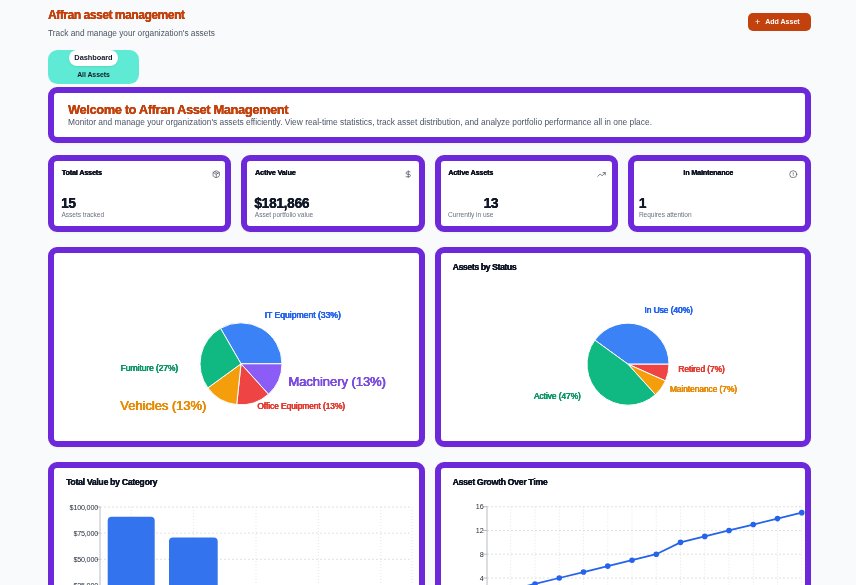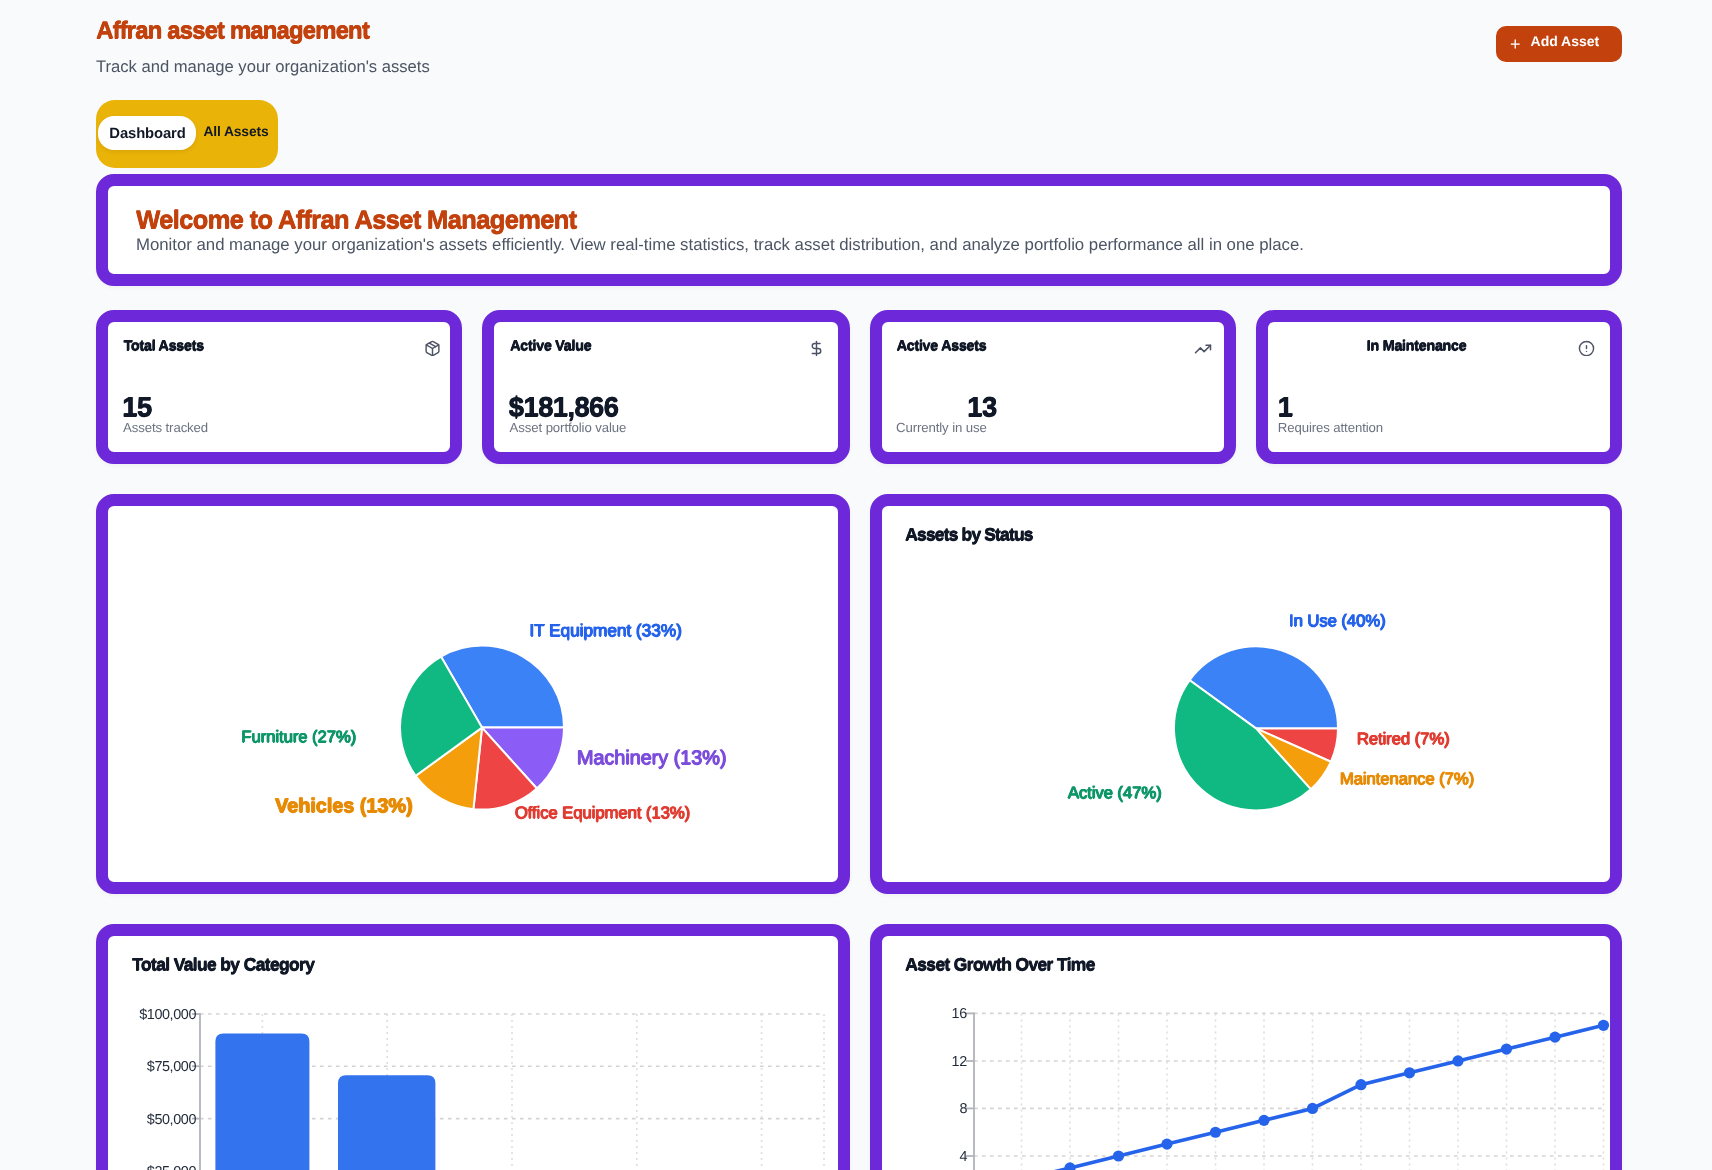--- a/index.html
+++ b/index.html
@@ -13,21 +13,21 @@
 <body>
 
 <div class="abs" style="left:48px; top:7.8px; font-size:12px; font-weight:bold; color:#c2410c; letter-spacing:-0.45px; text-shadow:0.25px 0 currentColor, 0 0.25px currentColor;text-align:right;">Affran asset management</div>
 <div class="abs" style="left:48px; top:27.5px; font-size:8.3px; color:#4b5563;">Track and manage your organization's assets</div>
 
 <div class="abs" style="left:748px; top:12.8px; width:62.7px; height:18.2px; background:#c2410c; border-radius:5px; color:#fff; font-size:7px; font-weight:bold; display:flex; align-items:center;">
   <span style="font-size:9px; font-weight:normal; margin-left:7px;">+</span>
     <span style="margin-left:5px;">Add Asset</span>
 </div>
 
-<div class="abs" style="left:48px; top:49.6px; width:90.9px; height:34px; background:#eab308; border-radius:9.5px; display:flex; align-items:center; padding:0 1.2px;">
+<div class="abs" style="left:48px; top:49.6px; width:90.9px; height:34px; background:#5eead4; border-radius:9.5px; display:flex; align-items:center; padding:0 1.2px;flex-direction:column;">
   <div style="background:#fff; border-radius:8px; height:16.4px; width:49.1px; display:flex; align-items:center; justify-content:center; font-size:7.4px; font-weight:bold; color:#111827; letter-spacing:-0.05px; box-shadow:0 1px 2px rgba(0,0,0,0.08);">Dashboard</div>
   <div style="height:16.4px; display:flex; align-items:center; justify-content:center; flex:1; font-size:6.9px; font-weight:bold; color:#111827; letter-spacing:-0.05px;">All Assets</div>
 </div>
 
 <div class="card" style="left:48px; top:86.7px; width:763px; height:56px;">
   <div style="margin:9px 0 0 14px; font-size:12.8px; font-weight:bold; color:#c2410c; letter-spacing:-0.35px; text-shadow:0.25px 0 currentColor, 0 0.25px currentColor;">Welcome to Affran Asset Management</div>
   <div style="margin:0 0 0 14px; font-size:8.4px; color:#4b5563;">Monitor and manage your organization's assets efficiently. View real-time statistics, track asset distribution, and analyze portfolio performance all in one place.</div>
 </div>
 
 <div class="card" style="left:48px; top:155.2px; width:183.25px; height:76.5px;"></div>
@@ -73,22 +73,22 @@
 <div class="card" style="left:48px; top:246.5px; width:376.5px; height:200px;">
   <svg class="abs" style="left:0px; top:0px;" width="376" height="199" viewBox="0 0 376 199">
     <path d="M187,110.8 L166.5,75.29 A41,41 0 0 1 228.0,110.8 Z" fill="#3b82f6" stroke="#fff" stroke-width="1"></path>
     <path d="M187,110.8 L228.0,110.8 A41,41 0 0 1 214.43,141.27 Z" fill="#8b5cf6" stroke="#fff" stroke-width="1"></path>
     <path d="M187,110.8 L214.43,141.27 A41,41 0 0 1 182.71,151.58 Z" fill="#ef4444" stroke="#fff" stroke-width="1"></path>
     <path d="M187,110.8 L182.71,151.58 A41,41 0 0 1 153.83,134.9 Z" fill="#f59e0b" stroke="#fff" stroke-width="1"></path>
     <path d="M187,110.8 L153.83,134.9 A41,41 0 0 1 166.5,75.29 Z" fill="#10b981" stroke="#fff" stroke-width="1"></path>
   </svg>
   <div class="abs nowrap" style="left:210.7px; top:57px; font-size:8.7px; color:#2563eb; letter-spacing:-0.05px; text-shadow:0.3px 0 currentColor, -0.3px 0 currentColor, 0 0.35px currentColor;">IT Equipment (33%)</div>
   <div class="abs nowrap" style="right:240.4px; top:90.6px; font-size:8.4px; color:#0d9668; letter-spacing:-0.05px; text-shadow:0.3px 0 currentColor, -0.3px 0 currentColor, 0 0.35px currentColor;margin-top:20px;">Furniture (27%)</div>
-  <div class="abs nowrap" style="left:234.4px; top:121.6px; font-size:10px; color:#7c4ddd; letter-spacing:-0.05px; text-shadow:0.3px 0 currentColor, -0.3px 0 currentColor, 0 0.35px currentColor;">Machinery (13%)</div>
-  <div class="abs nowrap" style="right:212.2px; top:145.4px; font-size:10px; color:#e78b06; letter-spacing:-0.05px; text-shadow:0.3px 0 currentColor, -0.3px 0 currentColor, 0 0.35px currentColor;font-weight:bold;">Vehicles (13%)</div>
+  <div class="abs nowrap" style="left:234.4px; top:121.6px; font-size:13px; color:#7c4ddd; letter-spacing:-0.05px; text-shadow:0.3px 0 currentColor, -0.3px 0 currentColor, 0 0.35px currentColor;">Machinery (13%)</div>
+  <div class="abs nowrap" style="right:212.2px; top:145.4px; font-size:13px; color:#e78b06; letter-spacing:-0.05px; text-shadow:0.3px 0 currentColor, -0.3px 0 currentColor, 0 0.35px currentColor;">Vehicles (13%)</div>
   <div class="abs nowrap" style="left:203.4px; top:148.4px; font-size:8.4px; color:#e13c32; letter-spacing:-0.05px; text-shadow:0.3px 0 currentColor, -0.3px 0 currentColor, 0 0.35px currentColor;">Office Equipment (13%)</div>
 </div>
 <div class="card" style="left:434.5px; top:246.5px; width:376.5px; height:200px;">
   <div style="margin:9px 0 0 12px; font-size:8.8px; font-weight:bold; color:#111827; letter-spacing:-0.45px; text-shadow:0.25px 0 currentColor, 0 0.25px currentColor;">Assets by Status</div>
   <svg class="abs" style="left:0px; top:0px;" width="376" height="199" viewBox="0 0 376 199">
     <path d="M187,111.2 L153.83,87.1 A41,41 0 0 1 228.0,111.2 Z" fill="#3b82f6" stroke="#fff" stroke-width="1"></path>
     <path d="M187,111.2 L228.0,111.2 A41,41 0 0 1 224.46,127.88 Z" fill="#ef4444" stroke="#fff" stroke-width="1"></path>
     <path d="M187,111.2 L224.46,127.88 A41,41 0 0 1 214.43,141.67 Z" fill="#f59e0b" stroke="#fff" stroke-width="1"></path>
     <path d="M187,111.2 L214.43,141.67 A41,41 0 0 1 153.83,87.1 Z" fill="#10b981" stroke="#fff" stroke-width="1"></path>
   </svg>

